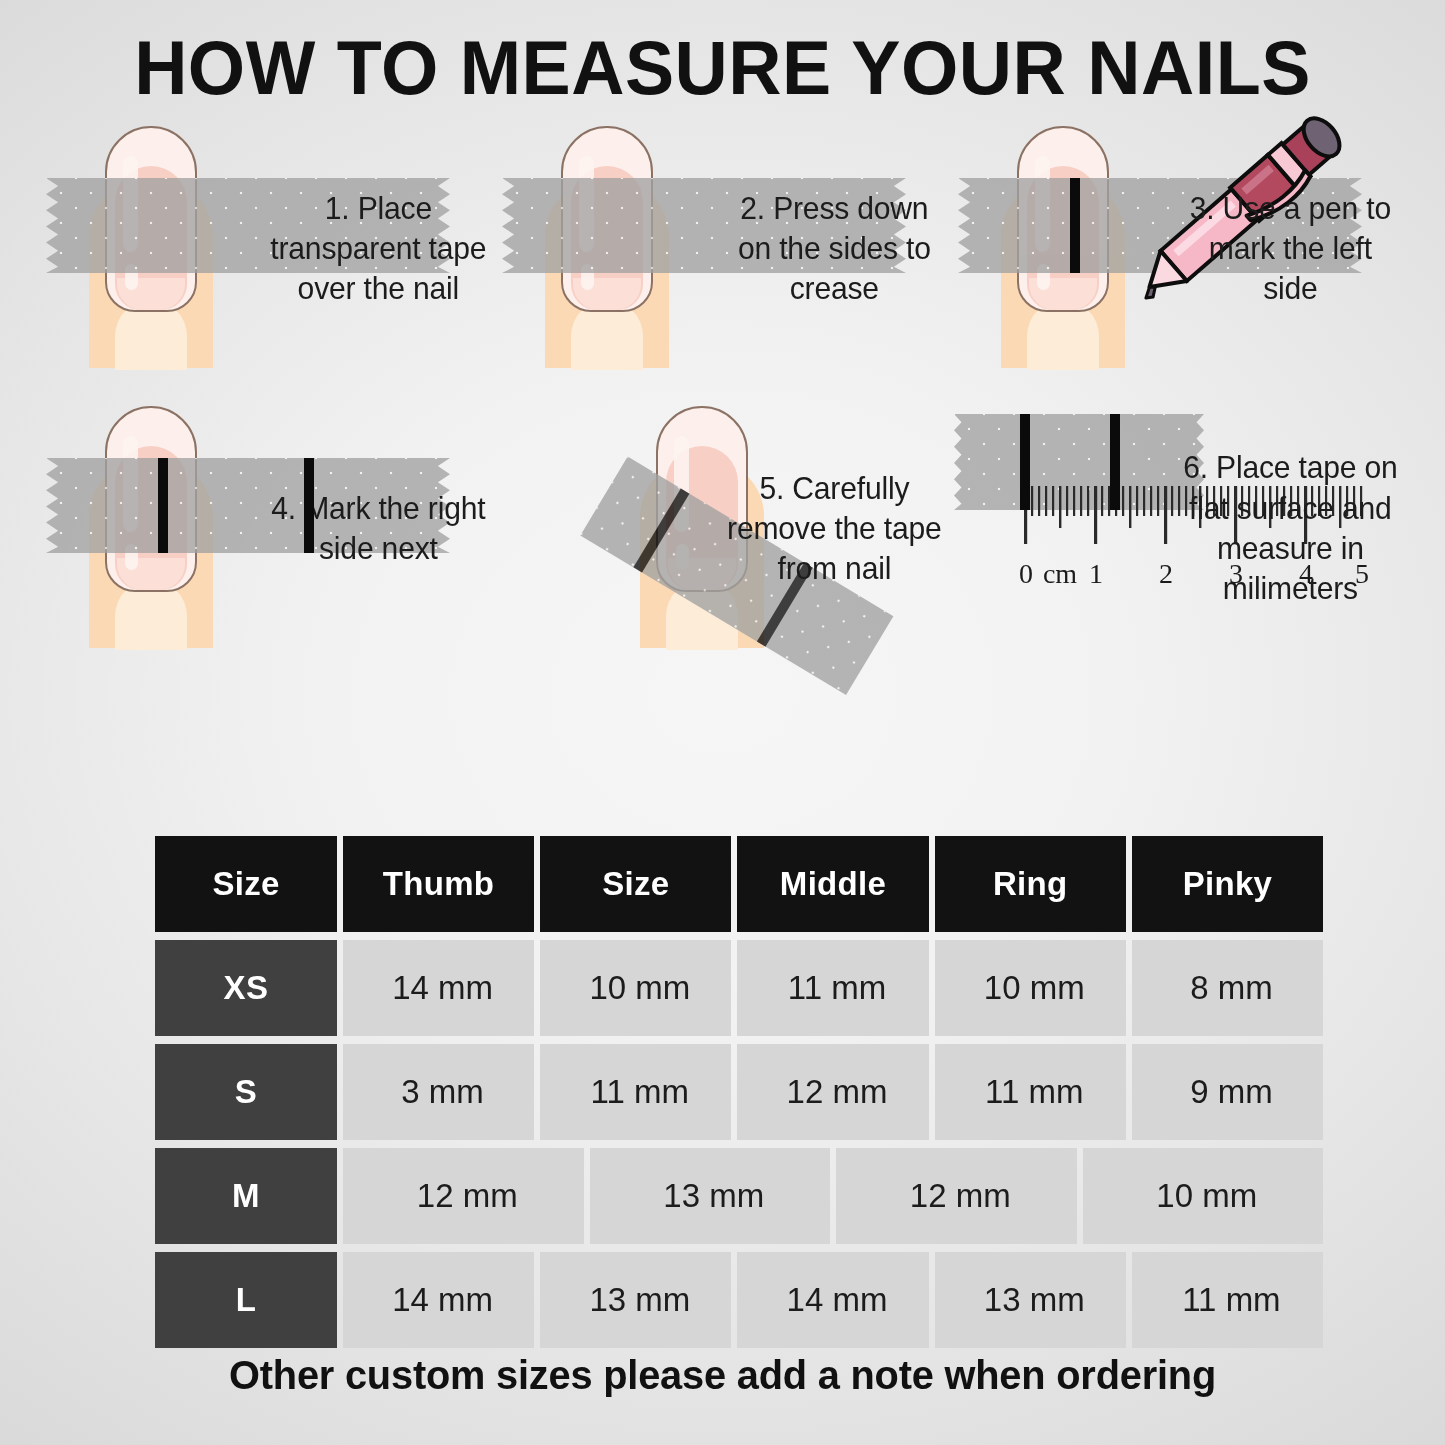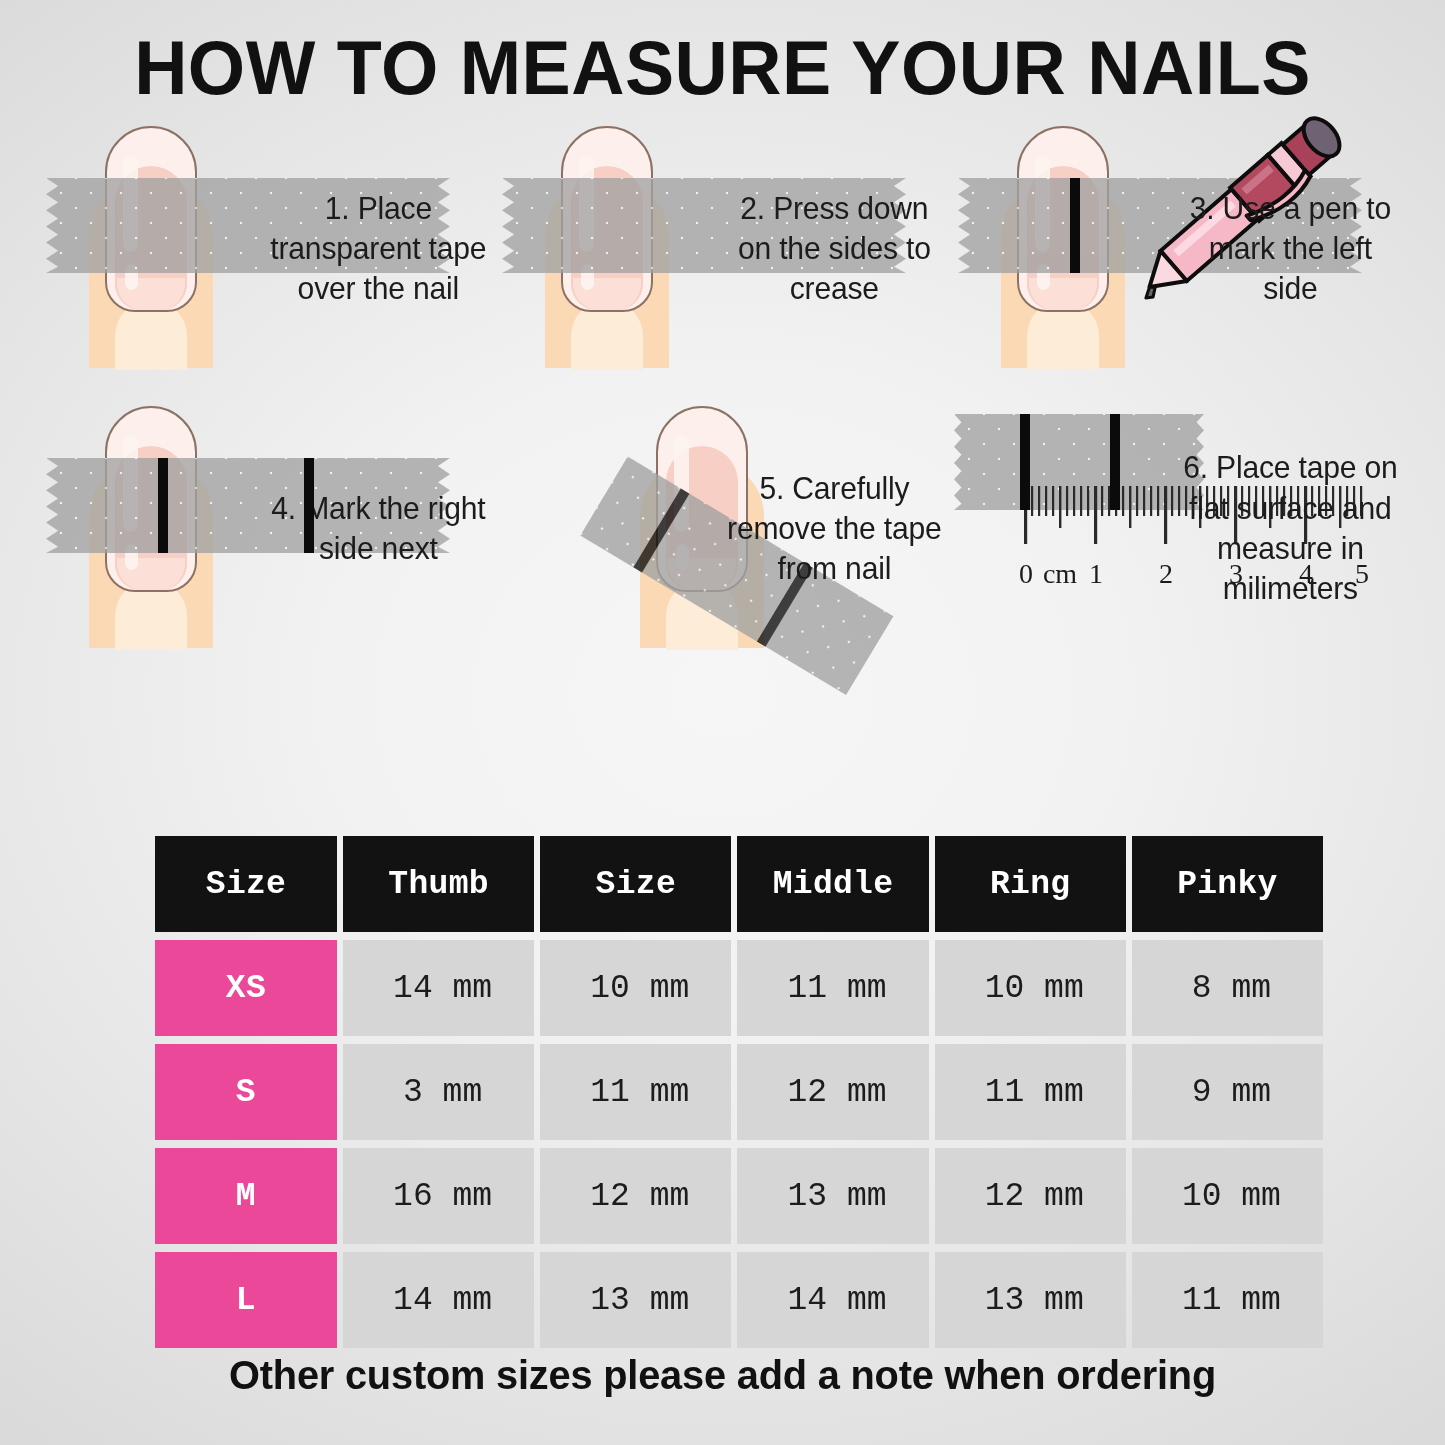--- a/index.html
+++ b/index.html
@@ -171,26 +171,26 @@
     width: 1168px;
   }
   .trow { display: flex; gap: 6px; margin-bottom: 8px; }
   .cell {
     height: 96px;
     display: flex;
     align-items: center;
     justify-content: center;
     font-size: 33px;
     color: #1c1c1c;
-    font-family: Liberation Mono, monospace;
+    font-family: Liberation Sans, sans-serif;
   }
   .c-size { width: 182px; flex: none; }
   .c-data { flex: 1; }
   .hdr { background: #121212; color: #fff; font-weight: 700; letter-spacing: .3px; }
-  .sz  { background: #ec4899; color: #fff; font-weight: 700; letter-spacing: .5px; }
+  .sz  { background: #404040; color: #fff; font-weight: 700; letter-spacing: .5px; }
   .dat { background: #d6d6d6; font-weight: 400; transform: none; padding-left: 8px; }
 
   .footer {
     position: absolute;
     top: 1352px; left: 0; width: 1445px;
     text-align: center;
     font-size: 41px;
     font-weight: 700;
     color: #111;
     letter-spacing: -0.2px;
@@ -412,21 +412,20 @@
     <div class="cell c-size sz">S</div>
     <div class="cell c-data dat">3 mm</div>
     <div class="cell c-data dat">11 mm</div>
     <div class="cell c-data dat">12 mm</div>
     <div class="cell c-data dat">11 mm</div>
     <div class="cell c-data dat">9 mm</div>
   </div>
 
   <div class="trow">
     <div class="cell c-size sz">M</div>
-    <div class="cell c-data dat">16 mm</div>
     <div class="cell c-data dat">12 mm</div>
     <div class="cell c-data dat">13 mm</div>
     <div class="cell c-data dat">12 mm</div>
     <div class="cell c-data dat">10 mm</div>
   </div>
 
   <div class="trow">
     <div class="cell c-size sz">L</div>
     <div class="cell c-data dat">14 mm</div>
     <div class="cell c-data dat">13 mm</div>

